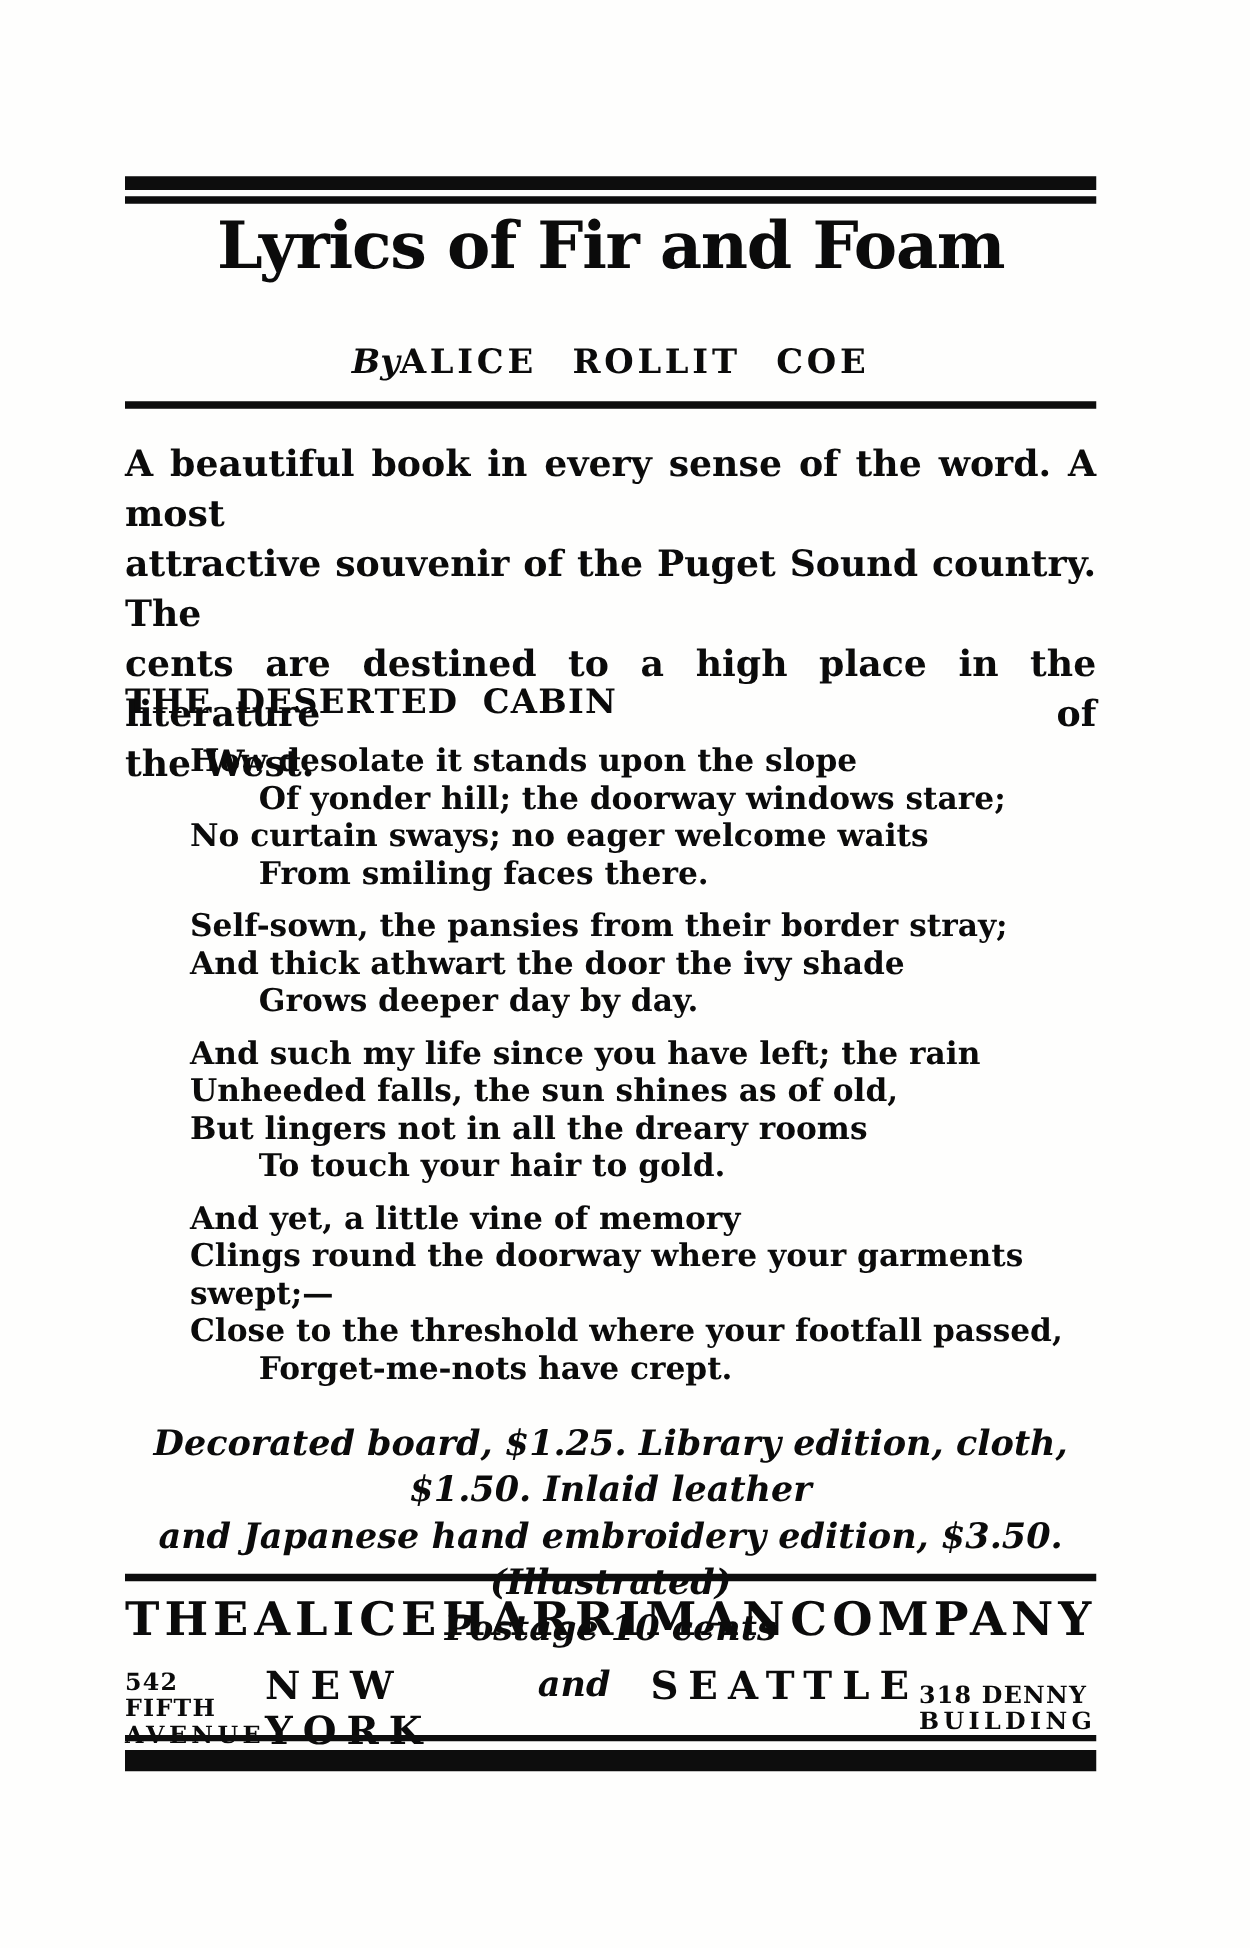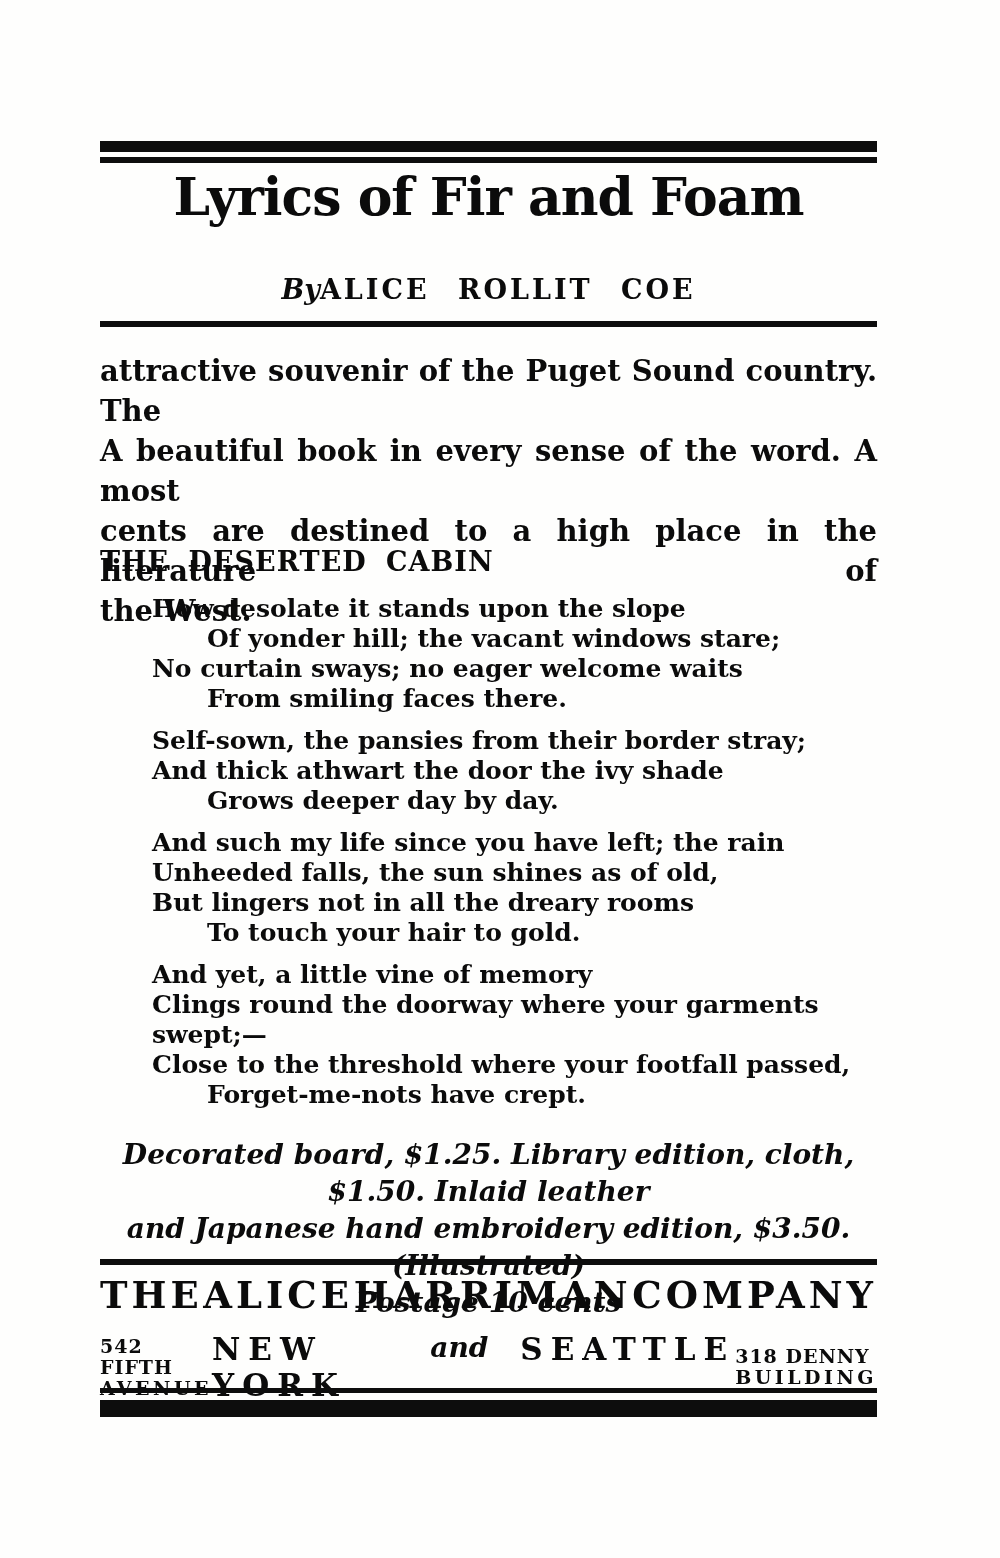--- a/index.html
+++ b/index.html
@@ -81,32 +81,32 @@
 
   <h1 class="title">Lyrics of Fir and Foam</h1>
 
   <div class="byline">
     <span class="by">By</span><span class="author">ALICE ROLLIT COE</span>
   </div>
 
   <div class="rule" id="rule-byline"></div>
 
   <div class="blurb">
+    <div class="jline">A beautiful book in every sense of the word.  A most</div>
     <div class="jline">attractive souvenir of the Puget Sound country.  The</div>
-    <div class="jline">A beautiful book in every sense of the word.  A most</div>
     <div class="jline">cents are destined to a high place in the literature of</div>
     <div class="lastline">the West.</div>
   </div>
 
   <h2 class="poem-title">THE DESERTED CABIN</h2>
 
   <div class="poem">
     <div class="stanza">
       <div class="line">How desolate it stands upon the slope</div>
-      <div class="line indent">Of yonder hill; the vacant windows stare;</div>
+      <div class="line indent">Of yonder hill; the doorway windows stare;</div>
       <div class="line">No curtain sways; no eager welcome waits</div>
       <div class="line indent">From smiling faces there.</div>
     </div>
     <div class="stanza">
       <div class="line">Self-sown, the pansies from their border stray;</div>
       <div class="line">And thick athwart the door the ivy shade</div>
       <div class="line indent">Grows deeper day by day.</div>
     </div>
     <div class="stanza">
       <div class="line">And such my life since you have left; the rain</div>

